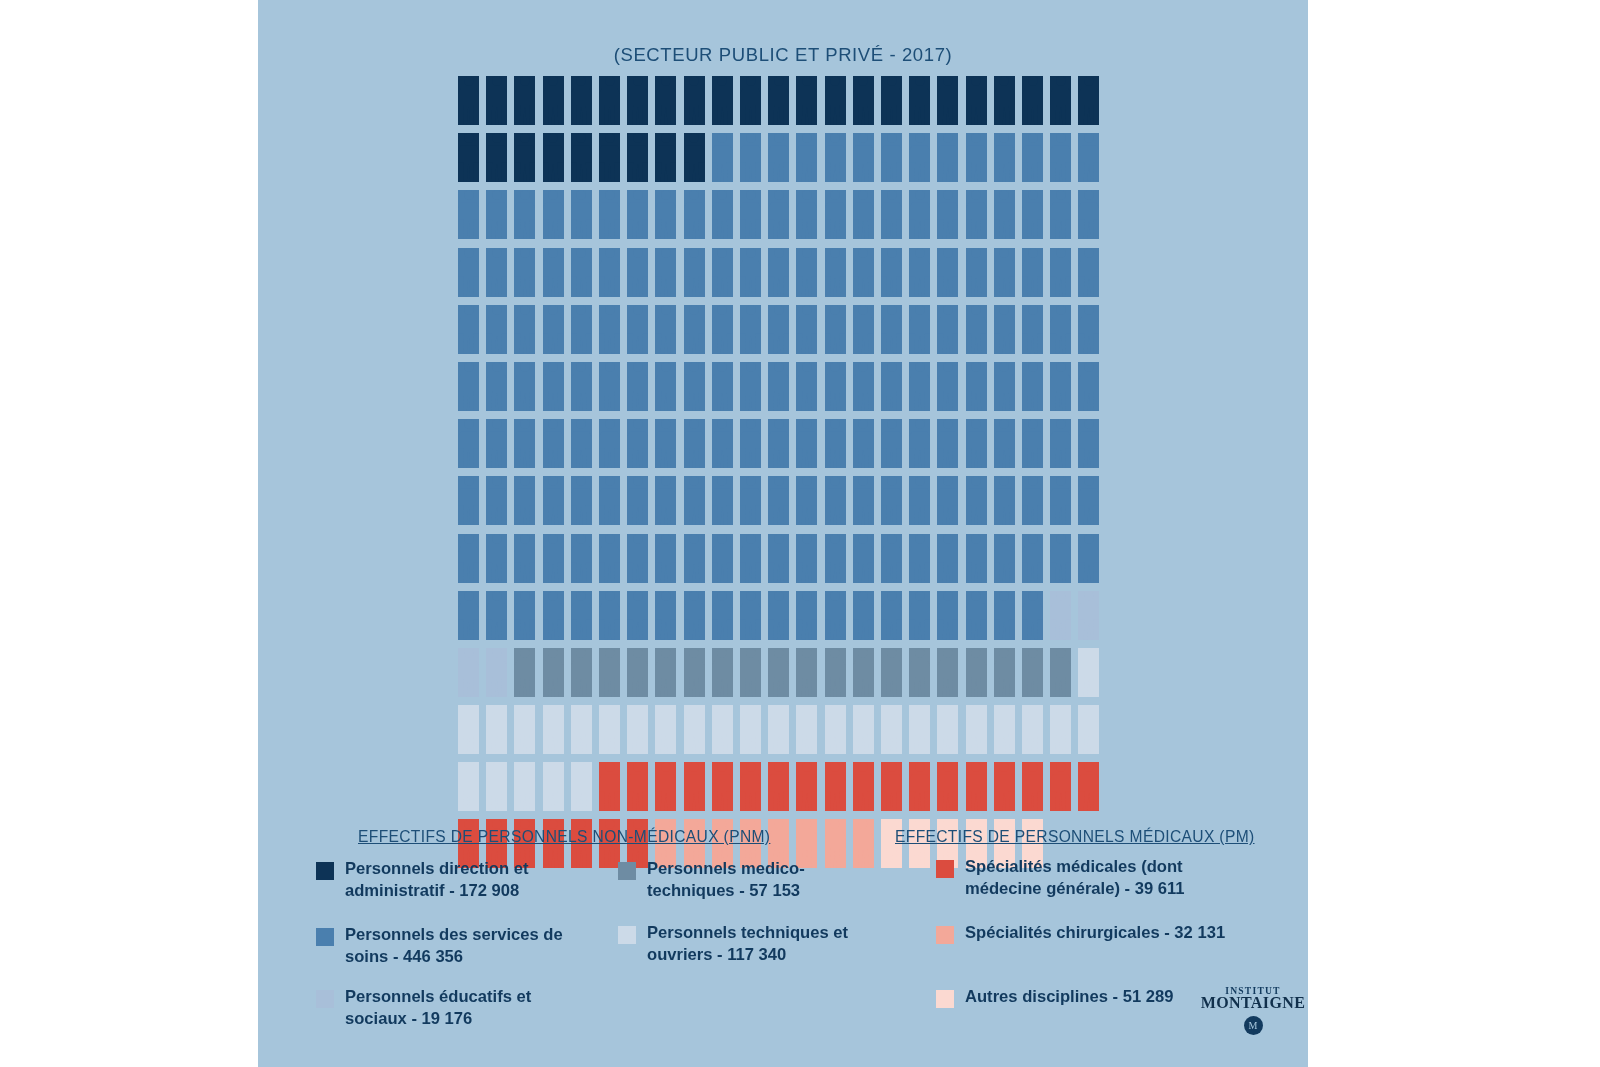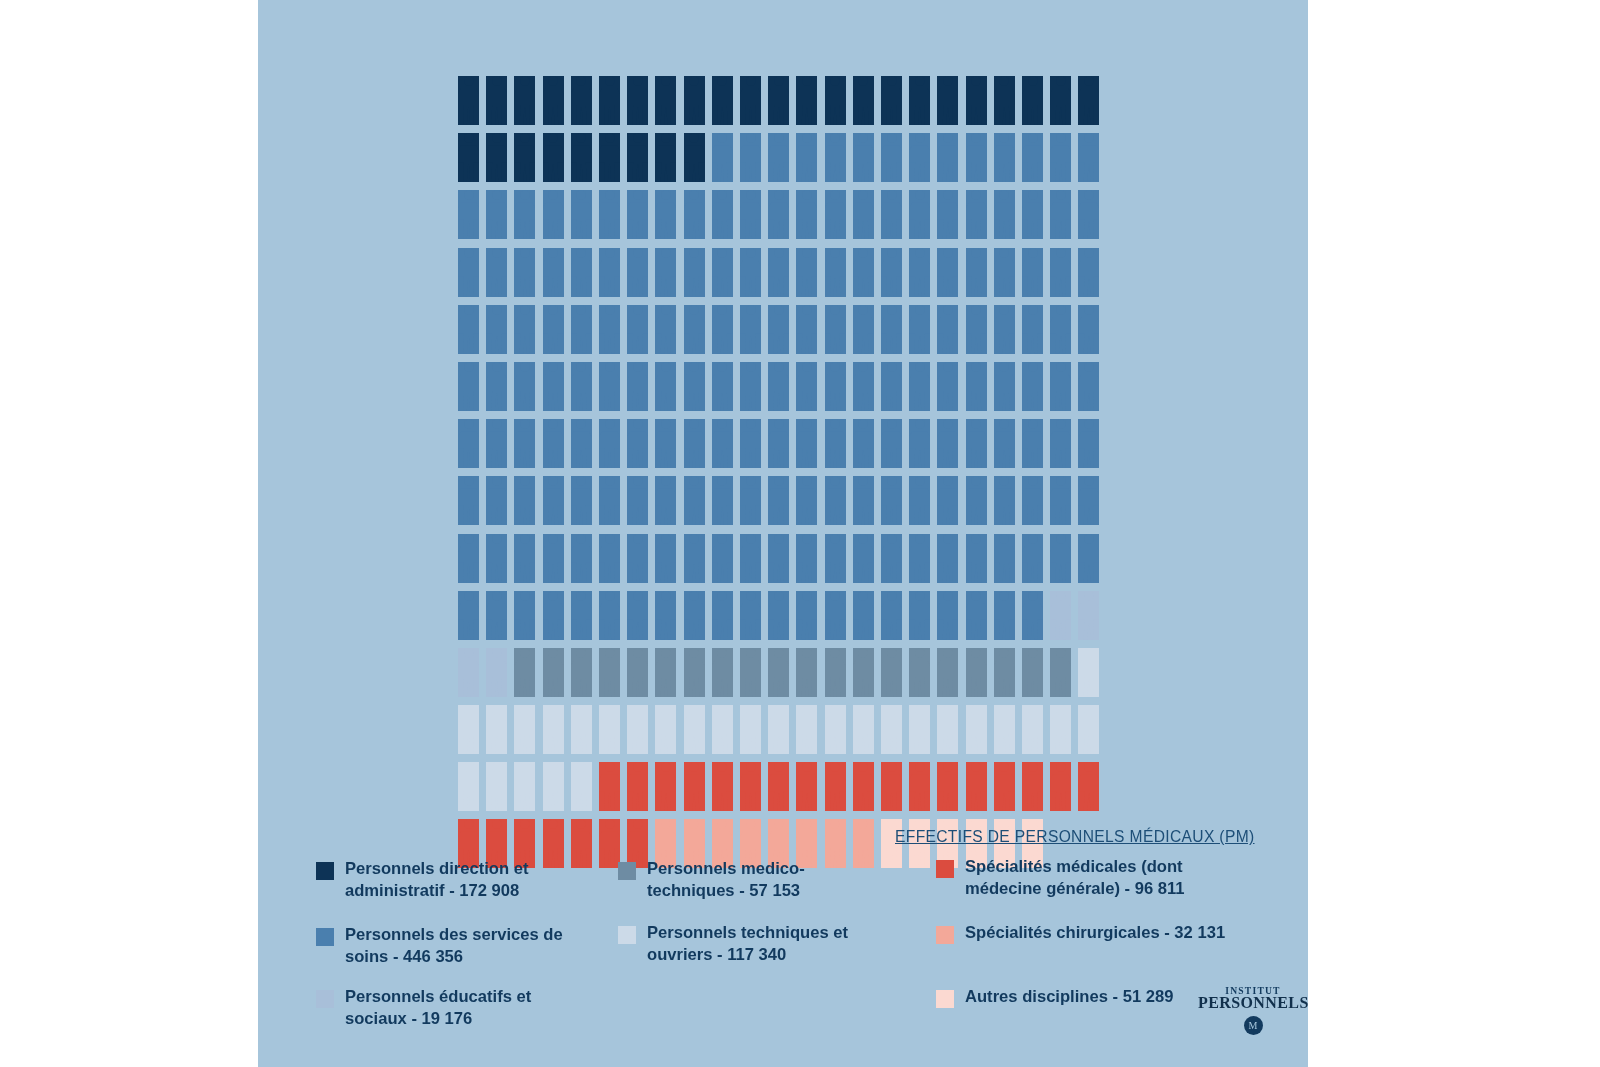--- a/index.html
+++ b/index.html
@@ -97,20 +97,21 @@
     background:#123a5e;color:#a6c5db;
     font-family:"Liberation Serif",serif;font-size:10px;line-height:19px;
   }
 </style>
 </head>
 <body>
 
 <div id="stage">
   <div id="panel">
 
+    <div class="subtitle">(SECTEUR PUBLIC ET PRIVÉ - 2017)</div>
 
     <div id="grid">
         <div class="prow">
           <div class="fig" style="left: 0px; background: rgb(13, 51, 86); color: rgb(13, 51, 86);">
             <span class="head" style="background: rgb(13, 51, 86);"></span>
             <span class="body" style="background: rgb(13, 51, 86);"></span>
           </div>
           <div class="fig" style="left: 28.2px; background: rgb(13, 51, 86); color: rgb(13, 51, 86);">
             <span class="head" style="background: rgb(13, 51, 86);"></span>
             <span class="body" style="background: rgb(13, 51, 86);"></span>
@@ -1410,20 +1411,21 @@
             <span class="body" style="background: rgb(251, 217, 209);"></span>
           </div>
           <div class="fig" style="left: 564px; background: rgb(251, 217, 209); color: rgb(251, 217, 209);">
             <span class="head" style="background: rgb(251, 217, 209);"></span>
             <span class="body" style="background: rgb(251, 217, 209);"></span>
           </div>
         </div>
       </div>
 
     <div id="legend">
+      <div class="lg-head" id="lg-head-pnm">EFFECTIFS DE PERSONNELS NON-MÉDICAUX (PNM)</div>
       <div class="lg-head" id="lg-head-pm">EFFECTIFS DE PERSONNELS MÉDICAUX (PM)</div>
 
       <div class="lg-item" id="lg-0">
         <span class="lg-swatch" style="background: rgb(13, 51, 86);"></span>
         <span class="lg-text">Personnels direction et administratif - 172 908</span>
       </div>
       <div class="lg-item" id="lg-1">
         <span class="lg-swatch" style="background: rgb(74, 127, 174);"></span>
         <span class="lg-text">Personnels des services de soins - 446 356</span>
       </div>
@@ -1434,32 +1436,32 @@
       <div class="lg-item" id="lg-3">
         <span class="lg-swatch" style="background: rgb(110, 140, 163);"></span>
         <span class="lg-text">Personnels medico-techniques - 57 153</span>
       </div>
       <div class="lg-item" id="lg-4">
         <span class="lg-swatch" style="background: rgb(204, 218, 232);"></span>
         <span class="lg-text">Personnels techniques et ouvriers - 117 340</span>
       </div>
       <div class="lg-item" id="lg-5">
         <span class="lg-swatch" style="background: rgb(219, 76, 63);"></span>
-        <span class="lg-text">Spécialités médicales (dont médecine générale) - 96 811</span>
+        <span class="lg-text">Spécialités médicales (dont médecine générale) - 39 611</span>
       </div>
       <div class="lg-item" id="lg-6">
         <span class="lg-swatch" style="background: rgb(243, 168, 153);"></span>
         <span class="lg-text">Spécialités chirurgicales - 32 131</span>
       </div>
       <div class="lg-item" id="lg-7">
         <span class="lg-swatch" style="background: rgb(251, 217, 209);"></span>
         <span class="lg-text">Autres disciplines - 51 289</span>
       </div>
 
       <div id="logo">
         <div class="l1">INSTITUT</div>
-        <div class="l2">PERSONNELS</div>
+        <div class="l2">MONTAIGNE</div>
         <div class="emblem">M</div>
       </div>
     </div>
 
   </div>
 </div>
 
 </body></html>

